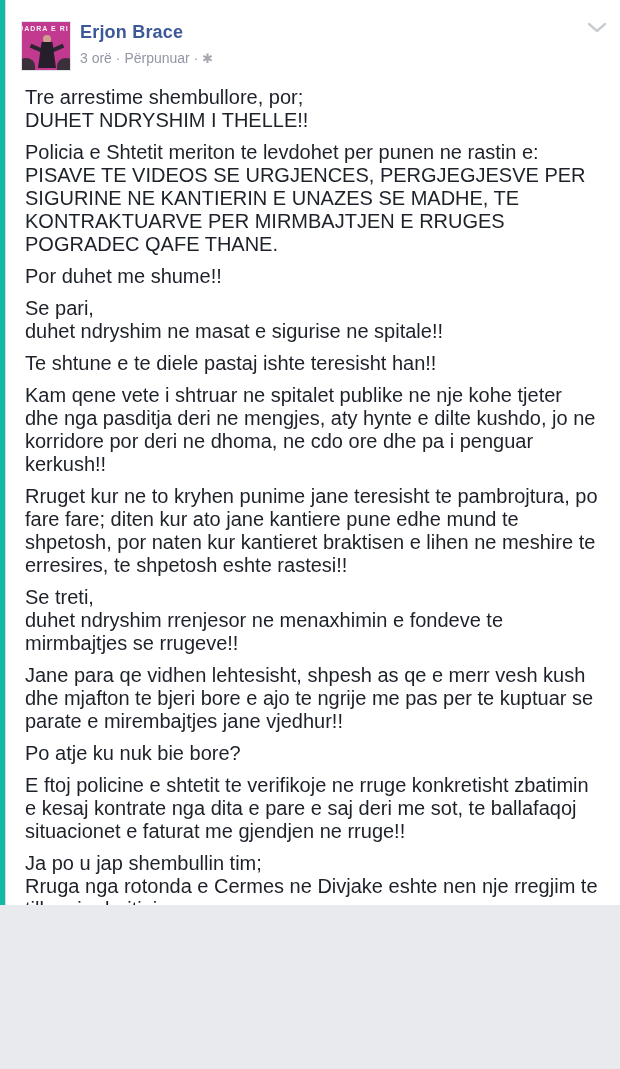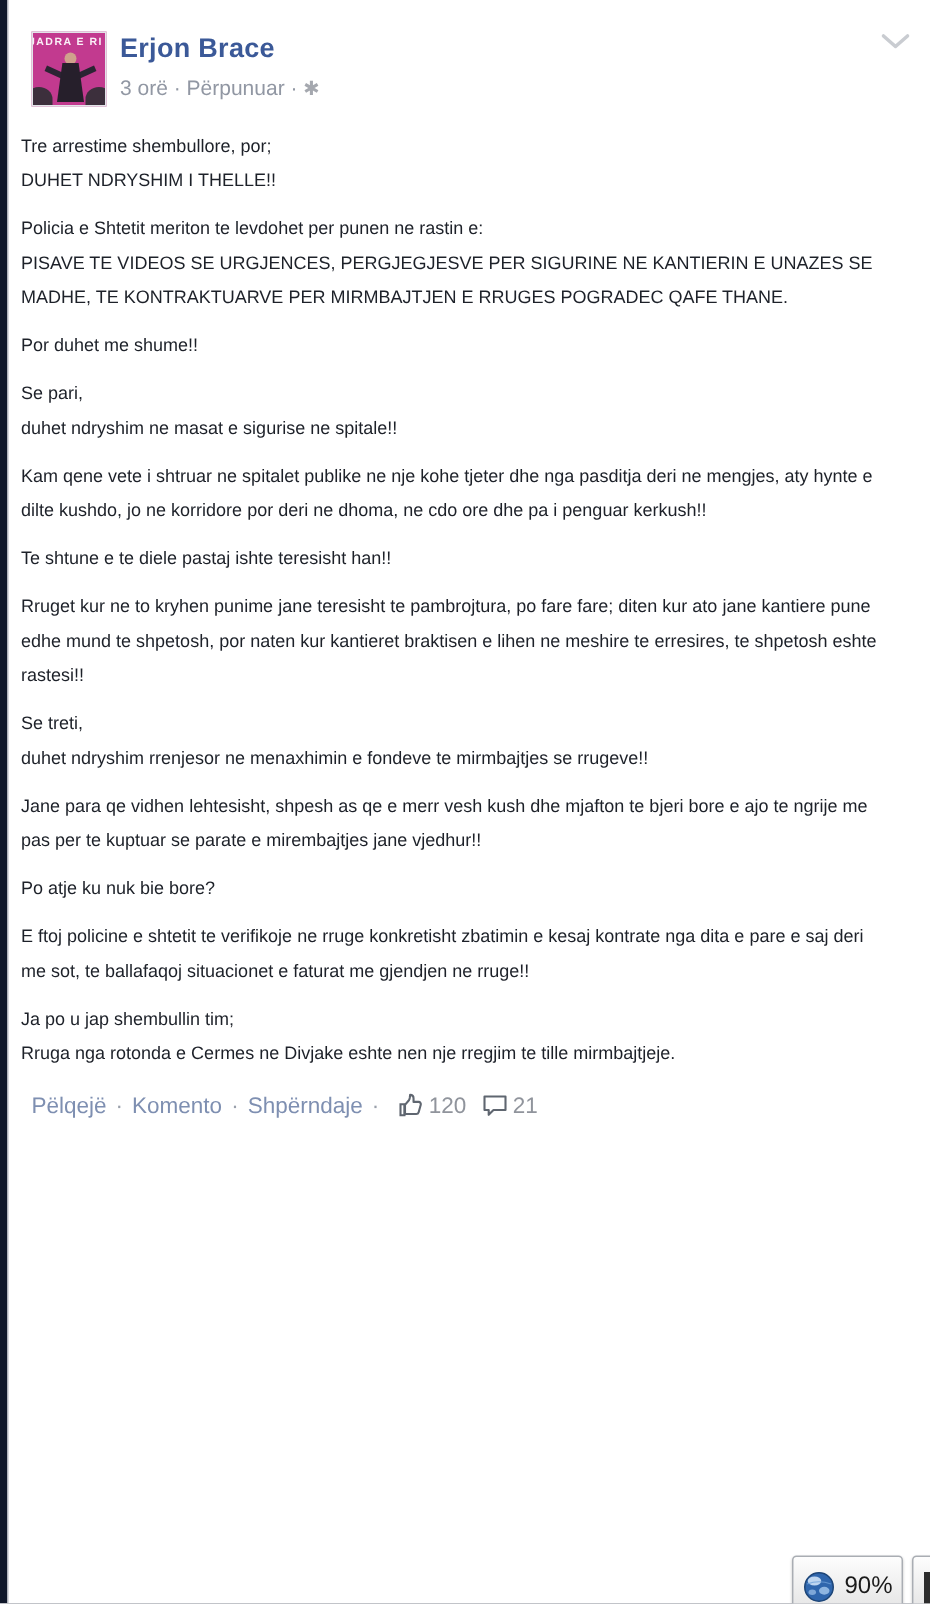--- a/index.html
+++ b/index.html
@@ -2,22 +2,22 @@
 <html><head>
 <meta charset="utf-8">
 <style>
   * { margin: 0; padding: 0; box-sizing: border-box; }
   html, body { width: 620px; }
   body { font-family: "Liberation Sans", "DejaVu Sans", sans-serif; background: #e9eaed; }
 
   #screen {
     position: relative;
     width: 620px;
-    height: 1069px;
-    background: #0f172a;
+    height: 905px;
+    background: #14b8a6;
     overflow: hidden;
   }
 
   .post-card {
     position: absolute;
     left: 5px;
     top: 0;
     width: 625px;
     height: 100%;
     background: #ffffff;
@@ -109,24 +109,24 @@
   .options-chevron {
     position: absolute;
     right: 22px;
     top: 22px;
     cursor: pointer;
     line-height: 0;
   }
 
   
   .post-body {
-    margin: 15px 0 0 8px;
+    margin: 15px 0 0 19px;
     width: 574px;
     color: #1d2129;
-    font-size: 12px;
+    font-size: 20px;
     line-height: 23px;
   }
   .post-body p {
     white-space: pre-line;
     margin-bottom: 9px;
   }
 
   
   .post-footer {
     margin: 14px 0 0 15px;
@@ -229,22 +229,22 @@
     </div>
 
     <div class="post-body">
       <p>Tre arrestime shembullore, por;
 DUHET NDRYSHIM I THELLE!!</p>
       <p>Policia e Shtetit meriton te levdohet per punen ne rastin e:
 PISAVE TE VIDEOS SE URGJENCES, PERGJEGJESVE PER SIGURINE NE KANTIERIN E UNAZES SE MADHE, TE KONTRAKTUARVE PER MIRMBAJTJEN E RRUGES POGRADEC QAFE THANE.</p>
       <p>Por duhet me shume!!</p>
       <p>Se pari,
 duhet ndryshim ne masat e sigurise ne spitale!!</p>
+      <p>Te shtune e te diele pastaj ishte teresisht han!!</p>
       <p>Kam qene vete i shtruar ne spitalet publike ne nje kohe tjeter dhe nga pasditja deri ne mengjes, aty hynte e dilte kushdo, jo ne korridore por deri ne dhoma, ne cdo ore dhe pa i penguar kerkush!!</p>
-      <p>Te shtune e te diele pastaj ishte teresisht han!!</p>
       <p>Rruget kur ne to kryhen punime jane teresisht te pambrojtura, po fare fare; diten kur ato jane kantiere pune edhe mund te shpetosh, por naten kur kantieret braktisen e lihen ne meshire te erresires, te shpetosh eshte rastesi!!</p>
       <p>Se treti,
 duhet ndryshim rrenjesor ne menaxhimin e fondeve te mirmbajtjes se rrugeve!!</p>
       <p>Jane para qe vidhen lehtesisht, shpesh as qe e merr vesh kush dhe mjafton te bjeri bore e ajo te ngrije me pas per te kuptuar se parate e mirembajtjes jane vjedhur!!</p>
       <p>Po atje ku nuk bie bore?</p>
       <p>E ftoj policine e shtetit te verifikoje ne rruge konkretisht zbatimin e kesaj kontrate nga dita e pare e saj deri me sot, te ballafaqoj situacionet e faturat me gjendjen ne rruge!!</p>
       <p>Ja po u jap shembullin tim;
 Rruga nga rotonda e Cermes ne Divjake eshte nen nje rregjim te tille mirmbajtjeje.</p>
     </div>
 

